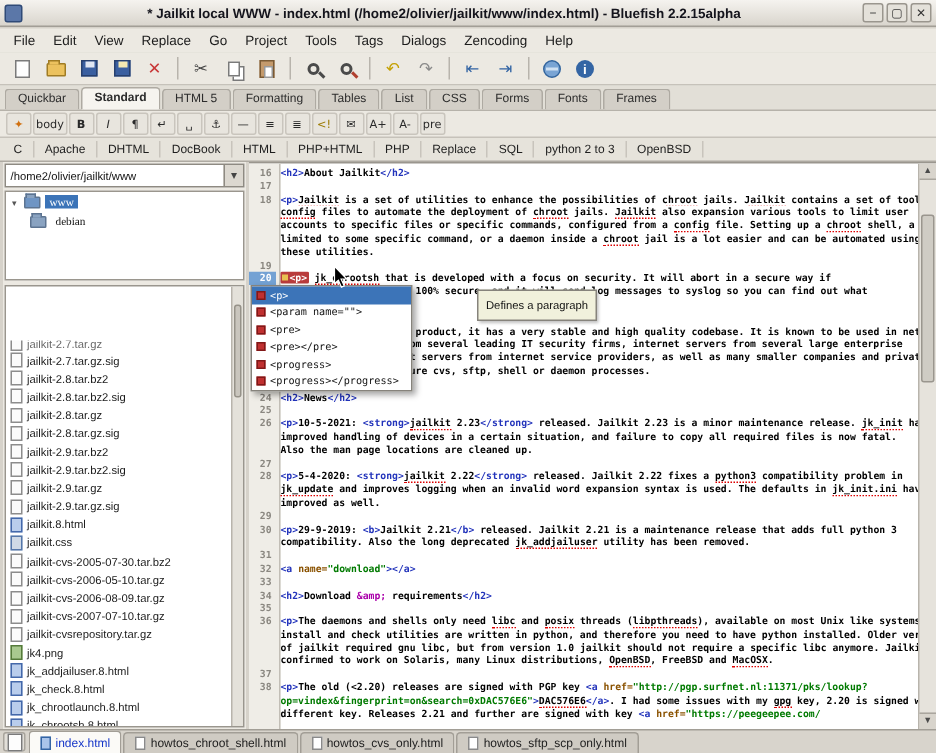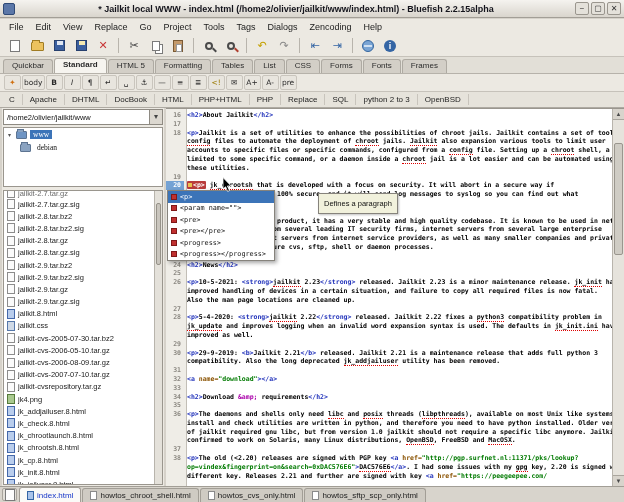--- a/index.html
+++ b/index.html
@@ -80,21 +80,21 @@
   .fold{width:11px;height:8px;background:#8aa3c1;border:1px solid #5d7globe491;border:1px solid #5d7491;border-radius:1px;margin-right:3px;position:relative;}
   .fold::before{content:"";position:absolute;left:0;top:-3px;width:5px;height:2px;background:#8aa3c1;border:1px solid #5d7491;border-bottom:none;}
   .fold-blue{background:#6f95c4;}
   .tlabel{padding:0 3px;color:#111;}
   .tlabel.sel{background:#3c74b8;color:#fff;}
   #filepane{position:absolute;left:1px;top:82px;right:1px;bottom:1px;background:#fff;
     border:1px solid #9a968e;overflow:hidden;}
   #filerows{position:absolute;left:0;top:0;right:8px;}
   .frow{height:12.2px;display:flex;align-items:center;font-size:7.5px;color:#1b1b1b;
     padding-left:3px;white-space:nowrap;overflow:hidden;}
-  .frow.clipped{height:7px;overflow:hidden;align-items:flex-end;color:#6a6a6a;}
+  .frow.clipped{height:7px;overflow:hidden;align-items:flex-end;color:#6a6a6a;margin-top:36px;}
   .ficon{width:8px;height:10px;margin-right:3px;flex:none;border:1px solid #8c8c8c;background:#fbfbfb;}
   .fi-html{background:#b9cdec;border-color:#4468aa;}
   .fi-css{background:#cfd9e6;border-color:#5577aa;}
   .fi-image{background:#a9c98f;border-color:#557a3a;}
   .sb-scroll{position:absolute;right:0;top:0;bottom:0;width:8px;background:#e4e1da;border-left:1px solid #b8b4ac;}
   .sb-thumb{position:absolute;left:1px;right:1px;top:12px;height:62px;background:#c9c5bd;border:1px solid #969289;border-radius:2px;}
 
   
   #editor{position:absolute;left:166px;top:108px;right:0;bottom:16px;background:#fff;
     border-top:1px solid #9a968e;overflow:hidden;}

